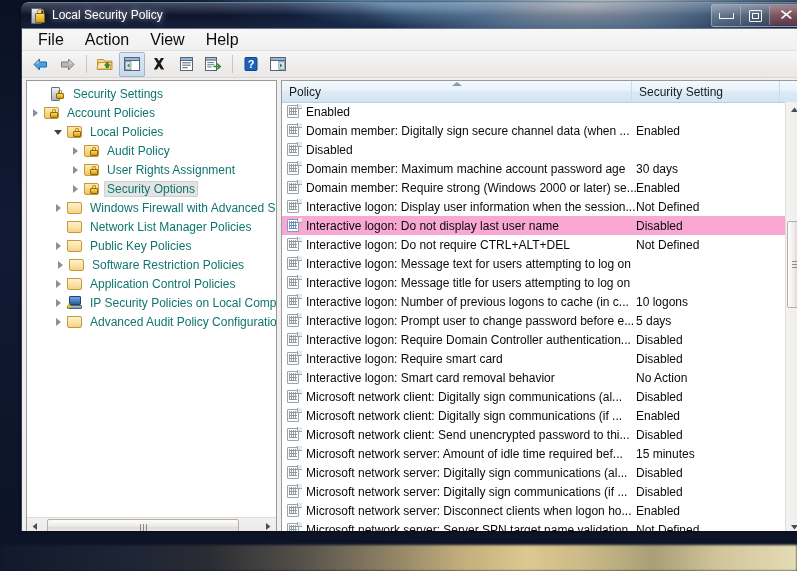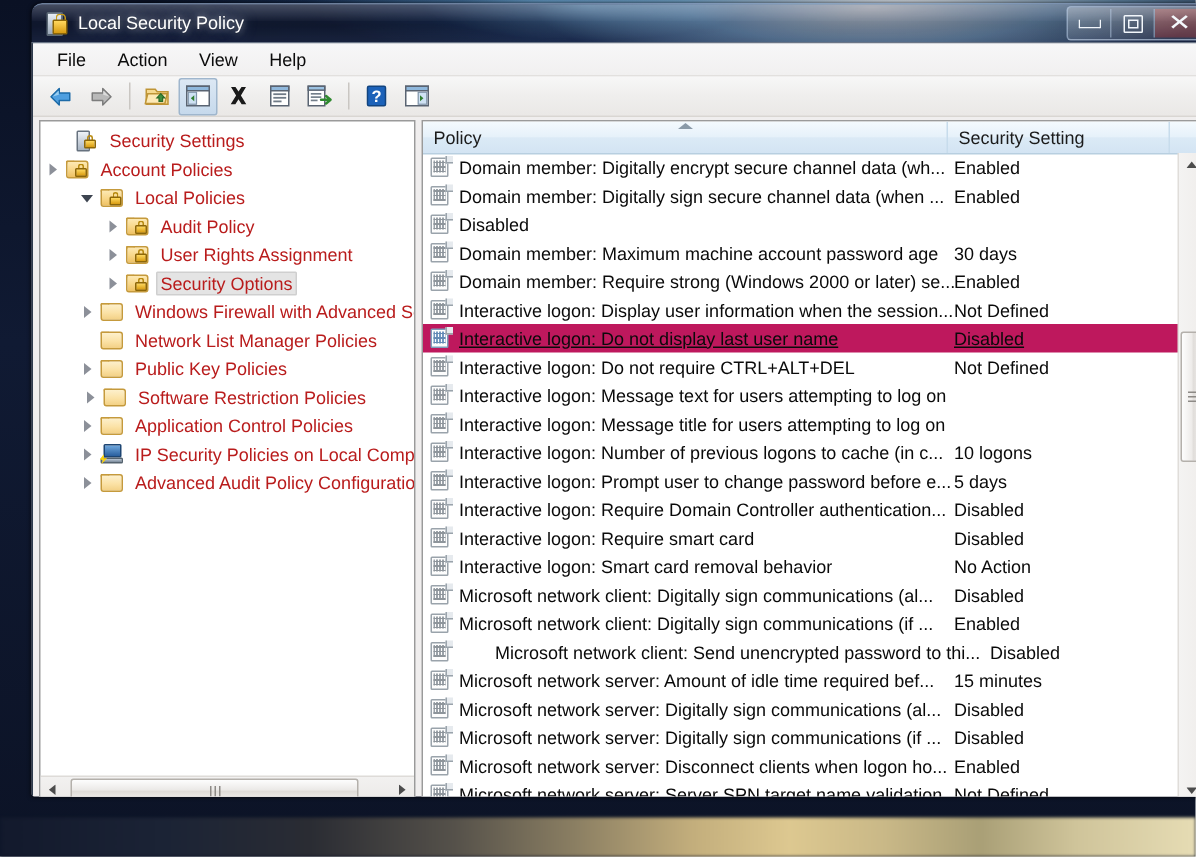--- a/index.html
+++ b/index.html
@@ -120,21 +120,21 @@
 
   
   #menubar {
     height: 21px;
     background: linear-gradient(180deg,#f7f7f8 0%, #f1f0f0 100%);
     display:flex; align-items:center;
     padding-left: 6px;
     border-bottom: 1px solid #e2e0de;
   }
   .menu-item {
-    font-size: 12px; color: #0b0b0b;
+    font-size: 16px; color: #0b0b0b;
     padding: 2px 9px; margin-right: 1px;
     border: 1px solid transparent; border-radius: 2px;
     white-space: nowrap;
   }
 
   
   #toolbar {
     height: 26px;
     background: linear-gradient(180deg,#f7f7f7 0%, #efeeed 50%, #eae8e6 100%);
     display:flex; align-items:center;
@@ -174,21 +174,21 @@
   #tree-panel { width: 251px; flex: 0 0 251px; margin-right: 4px; }
   #list-panel { flex: 1 1 auto; }
 
   
   #tree-scroll {
     position:absolute; left:0; top:0; right:0; bottom:18px;
     overflow:hidden; padding-top: 3px;
   }
   .tnode {
     height: 19px; display:flex; align-items:center;
-    font-size: 12px; color:#b91c1c; white-space: nowrap;
+    font-size: 12px; color:#0f766e; white-space: nowrap;
     padding-right: 4px;
   }
   .tnode .twist {
     width: 16px; height: 19px; flex:0 0 16px;
     display:flex; align-items:center; justify-content:center;
   }
   .tw-collapsed {
     width:0;height:0;border-left:5px solid #8c9099;
     border-top:4px solid transparent;border-bottom:4px solid transparent;
   }
@@ -295,21 +295,21 @@
     border-left:5px solid transparent;border-right:5px solid transparent;
   }
   #list-rows {
     position:absolute; left:0; top:21px; right:17px; bottom:0;
     overflow:hidden;
   }
   .lrow {
     height:19px; display:flex; align-items:center;
     font-size:12px; color:#0a0a0a; white-space:nowrap;
   }
-  .lrow.sel { background:#be185d;text-decoration:underline; }
+  .lrow.sel { background:#f9a8d4; }
   .ricon { width:16px; height:16px; flex:0 0 16px; margin: 0 4px 0 4px; position:relative; }
   .ricon .pg {
     position:absolute; left:1px; top:1px; width:12px; height:13px;
     background:#fdfdfd; border:1px solid #9aa3ab; box-sizing:border-box;
     border-radius:1px;
   }
   .ricon .fold {
     position:absolute; right:0px; top:0px; width:5px;height:5px;
     background:#e6eaee; border-left:1px solid #9aa3ab;border-bottom:1px solid #9aa3ab;
     box-sizing:border-box;
@@ -701,21 +701,20 @@
           <div class="lh-cell" style="flex:1 1 auto;border-right:none;"></div>
         </div>
 
         <div id="list-rows">
             <div class="lrow">
               <span class="ricon">
                 <span class="pg"></span>
                 <span class="bits"></span>
                 <span class="fold"></span>
               </span>
-              <span class="rpolicy" style="width: 330px;">Domain member: Digitally encrypt secure channel data (wh...</span>
               <span class="rsetting">Enabled</span>
             </div>
             <div class="lrow">
               <span class="ricon">
                 <span class="pg"></span>
                 <span class="bits"></span>
                 <span class="fold"></span>
               </span>
               <span class="rpolicy" style="width: 330px;">Domain member: Digitally sign secure channel data (when ...</span>
               <span class="rsetting">Enabled</span>
@@ -853,21 +852,21 @@
               </span>
               <span class="rpolicy" style="width: 330px;">Microsoft network client: Digitally sign communications (if ...</span>
               <span class="rsetting">Enabled</span>
             </div>
             <div class="lrow">
               <span class="ricon">
                 <span class="pg"></span>
                 <span class="bits"></span>
                 <span class="fold"></span>
               </span>
-              <span class="rpolicy" style="width: 330px; margin-left: 24px;">Microsoft network client: Send unencrypted password to thi...</span>
+              <span class="rpolicy" style="width: 330px;">Microsoft network client: Send unencrypted password to thi...</span>
               <span class="rsetting">Disabled</span>
             </div>
             <div class="lrow">
               <span class="ricon">
                 <span class="pg"></span>
                 <span class="bits"></span>
                 <span class="fold"></span>
               </span>
               <span class="rpolicy" style="width: 330px;">Microsoft network server: Amount of idle time required bef...</span>
               <span class="rsetting">15 minutes</span>

